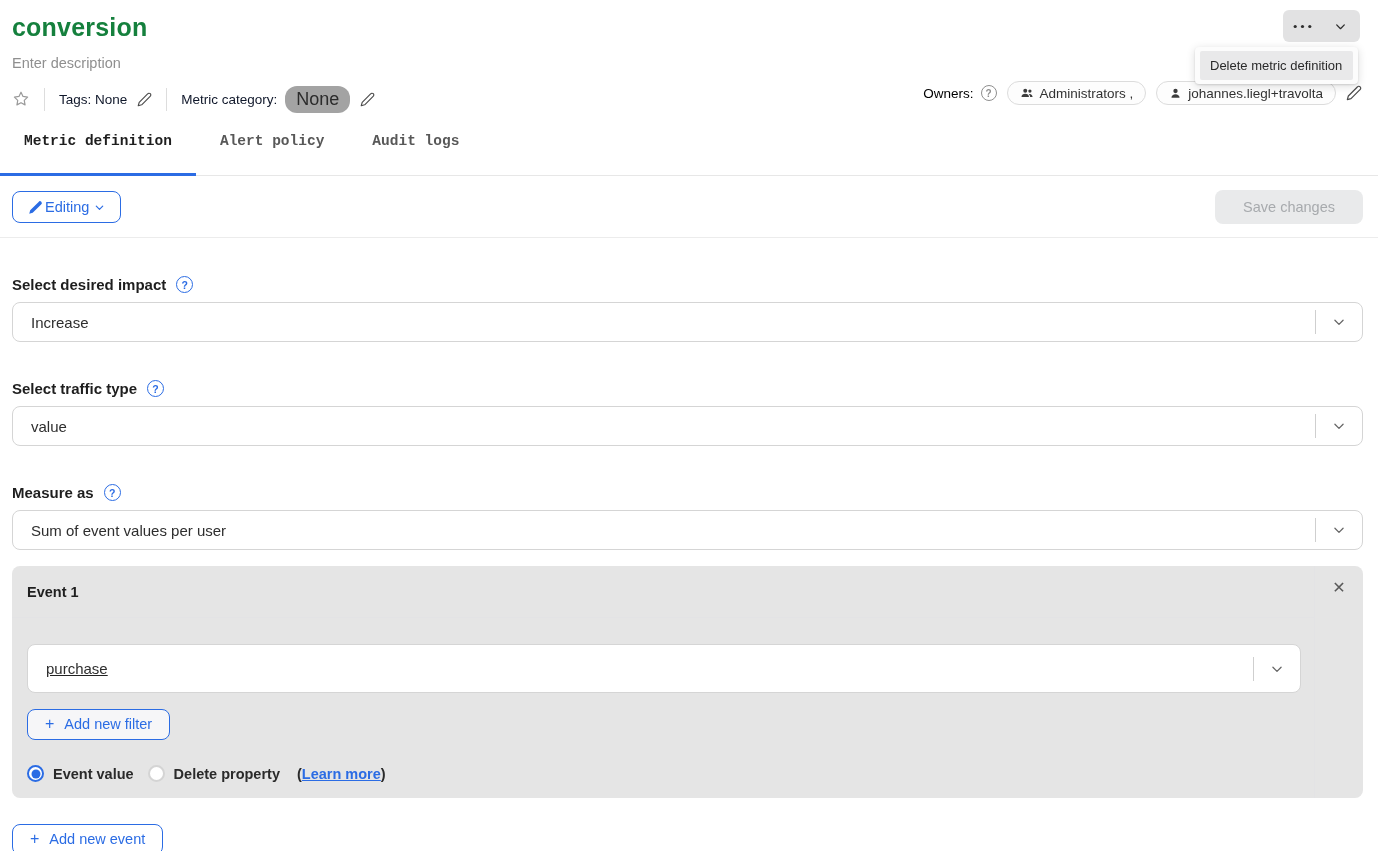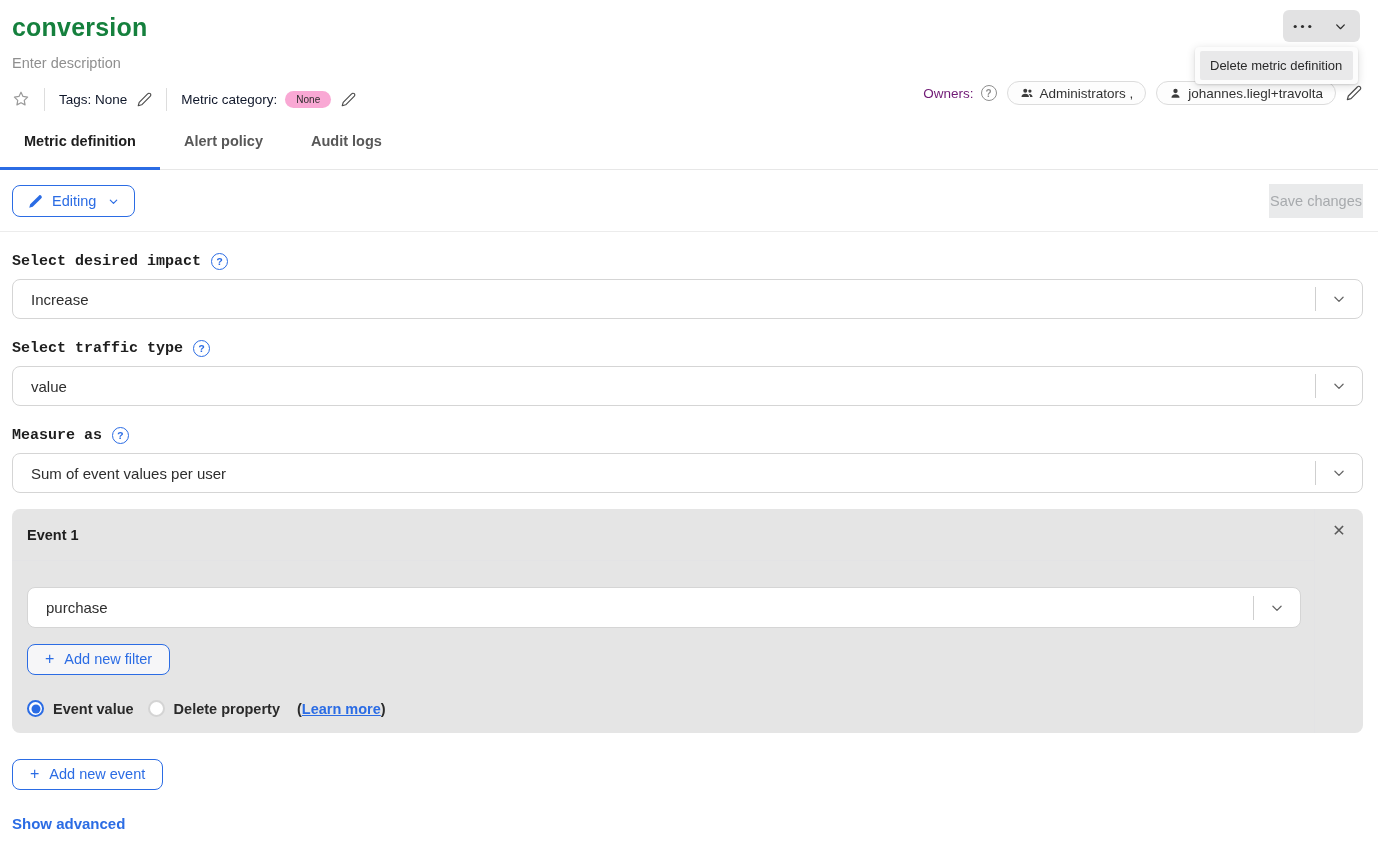--- a/index.html
+++ b/index.html
@@ -13,72 +13,72 @@
 
   
   .header { position:relative; padding:10px 16px 0 12px; }
   .page-title { font-size:25px; font-weight:700; color:#15803d; letter-spacing:.2px; padding-top:3px; }
   .description { margin-top:13px; font-size:14.5px; color:#8f8f8f; cursor:text; }
   .meta-row { margin-top:16px; display:flex; align-items:center; height:24px; }
   .star-btn { background:none; border:none; cursor:pointer; color:#9a9a9a; display:flex; align-items:center; }
   .vsep { width:1px; height:23px; background:#ddd; margin:0 14px; }
   .meta-text { font-size:13.5px; color:#0f172a; }
   .icon-btn { background:none; border:none; cursor:pointer; color:#4a4a4a; display:flex; align-items:center; margin-left:10px; }
-  .none-pill { background:#f9a8d4; border-radius:12px; padding:3px 11px; font-size:10px; color:#2b2b2b; margin-left:8px; }
+  .none-pill { background:#a3a3a3; border-radius:12px; padding:3px 11px; font-size:18px; color:#2b2b2b; margin-left:8px; }
 
   
   .owners-row { position:absolute; top:81px; right:16px; display:flex; align-items:center; z-index:1; }
-  .owners-label { font-size:13.5px; color:#701a75; }
+  .owners-label { font-size:13.5px; color:#000000; }
   .help-gray { width:16px; height:16px; border:1.4px solid #8f8f8f; color:#8f8f8f; border-radius:50%;
     font-size:10px; font-weight:700; display:flex; align-items:center; justify-content:center; margin:0 10px 0 7px; background:#fff; cursor:default;}
   .owner-pill { display:flex; align-items:center; gap:6px; height:24px; padding:0 12px; border:1px solid #dcdcdc;
     border-radius:12px; background:#fdfdfd; font-size:13.5px; color:#333; margin-right:10px; white-space:nowrap; }
   .owner-pill svg { color:#3c3c3c; }
 
   
   .actions { position:absolute; top:10px; right:18px; width:77px; height:32px; background:#e2e2e3;
     border-radius:6px; display:flex; align-items:center; z-index:2; }
   .actions .half { flex:1; height:100%; display:flex; align-items:center; justify-content:center;
     background:none; border:none; cursor:pointer; color:#2e2e2e; }
   .menu { position:absolute; top:47px; right:20px; width:163px; background:#fcfcfc; border-radius:4px;
     box-shadow:0 1px 2px rgba(0,0,0,.12), 0 2px 10px rgba(0,0,0,.14); padding:4px 5px; z-index:3; }
   .menu-item { background:#e9e9ea; border-radius:2px; padding:7px 10px; font-size:13px; color:#2a2a2a; cursor:pointer; white-space:nowrap; }
 
   
   .tabs { margin-top:15px; display:flex; border-bottom:1px solid #e7e7e7; }
-  .tab { padding:7px 24px 18px; font-size:14.5px; font-weight:700; color:#585858; cursor:pointer;
-    border-bottom:3px solid transparent; margin-bottom:-1px; background:none; }
+  .tab { padding:7px 24px 24px; font-size:14.5px; font-weight:700; color:#585858; cursor:pointer;
+    border-bottom:3px solid transparent; margin-bottom:-1px; background:none;font-family:Liberation Mono, monospace; }
   .tab.active { color:#1e1e1e; border-bottom-color:var(--accent); }
 
   
   .toolbar { display:flex; justify-content:space-between; align-items:center; padding:14px 15px 13px 12px; border-bottom:1px solid #ececec; }
-  .editing-btn { display:inline-flex; align-items:center; gap:9px; padding:7px 15px; background:#fff;
+  .editing-btn { display:inline-flex; align-items:center; gap:2px; padding:7px 15px; background:#fff;
     border:1.5px solid var(--accent); border-radius:8px; color:var(--accent); font-size:14.5px; font-weight:400; cursor:pointer;
     font-family:inherit; }
-  .save-btn { background:#e9eaeb; color:#a7aaad; border:none; border-radius:0; padding:9px 1px;
+  .save-btn { background:#e9eaeb; color:#a7aaad; border:none; border-radius:8px; padding:9px 28px;
     font-size:14.5px; font-family:inherit; cursor:default; }
 
   
   .form { padding:0 15px 0 12px; }
-  .field-label { margin-top:21px; display:flex; align-items:flex-end; gap:10px; font-size:15px; font-weight:700; color:#1e1e1e;font-family:Liberation Mono, monospace; }
+  .field-label { margin-top:38px; display:flex; align-items:flex-end; gap:10px; font-size:15px; font-weight:700; color:#1e1e1e; }
   .help-blue { width:17px; height:17px; border:1.5px solid var(--accent); color:var(--accent); border-radius:50%;
     font-size:10.5px; font-weight:700; display:flex; align-items:center; justify-content:center; background:#fff; cursor:default; }
   .select { margin-top:9px; height:40px; border:1px solid #d5d5d5; border-radius:8px; background:#fff;
     display:flex; align-items:center; cursor:pointer; }
   .select .value { flex:1; padding-left:18px; font-size:15px; color:#2e2e2e; }
   .select .divider { width:1px; height:24px; background:#cfcfcf; }
   .select .chev { width:46px; display:flex; justify-content:center; color:#666; }
 
   
   .event-card { margin:16px 15px 0 12px; background:#e5e5e5; border-radius:8px; display:flex; align-items:stretch; }
   .card-main { flex:1; min-width:0; }
   .card-header { height:52px; display:flex; align-items:center; padding:0 15px; border-bottom:1px solid #e3e3e5;
     font-size:14.5px; font-weight:700; color:#1f1f1f; }
   .card-body { padding:17px 13px 16px 15px; }
-  .event-select { height:41px; }
+  .event-select { height:49px;text-decoration:underline; }
   .outline-btn { display:inline-flex; align-items:center; gap:10px; padding:6px 17px 7px; background:transparent;
     border:1.5px solid var(--accent); border-radius:8px; color:var(--accent); font-size:14.5px; font-family:inherit; cursor:pointer; }
   .outline-btn .plus { font-size:16px; font-weight:400; line-height:1; }
   .filter-btn { margin-top:16px; background:#f6f6f8; }
   .radio-row { margin-top:25px; display:flex; align-items:center; font-size:14.5px; font-weight:700; color:#2a2a2a; }
   .radio-opt { display:flex; align-items:center; gap:9px; cursor:pointer; margin-right:14px; }
   .radio { width:17px; height:17px; border-radius:50%; background:#fff; position:relative; flex:none; }
   .radio.on { border:2px solid var(--accent); }
   .radio.on::after { content:""; position:absolute; left:50%; top:50%; transform:translate(-50%,-50%);
     width:9px; height:9px; border-radius:50%; background:var(--accent); }

